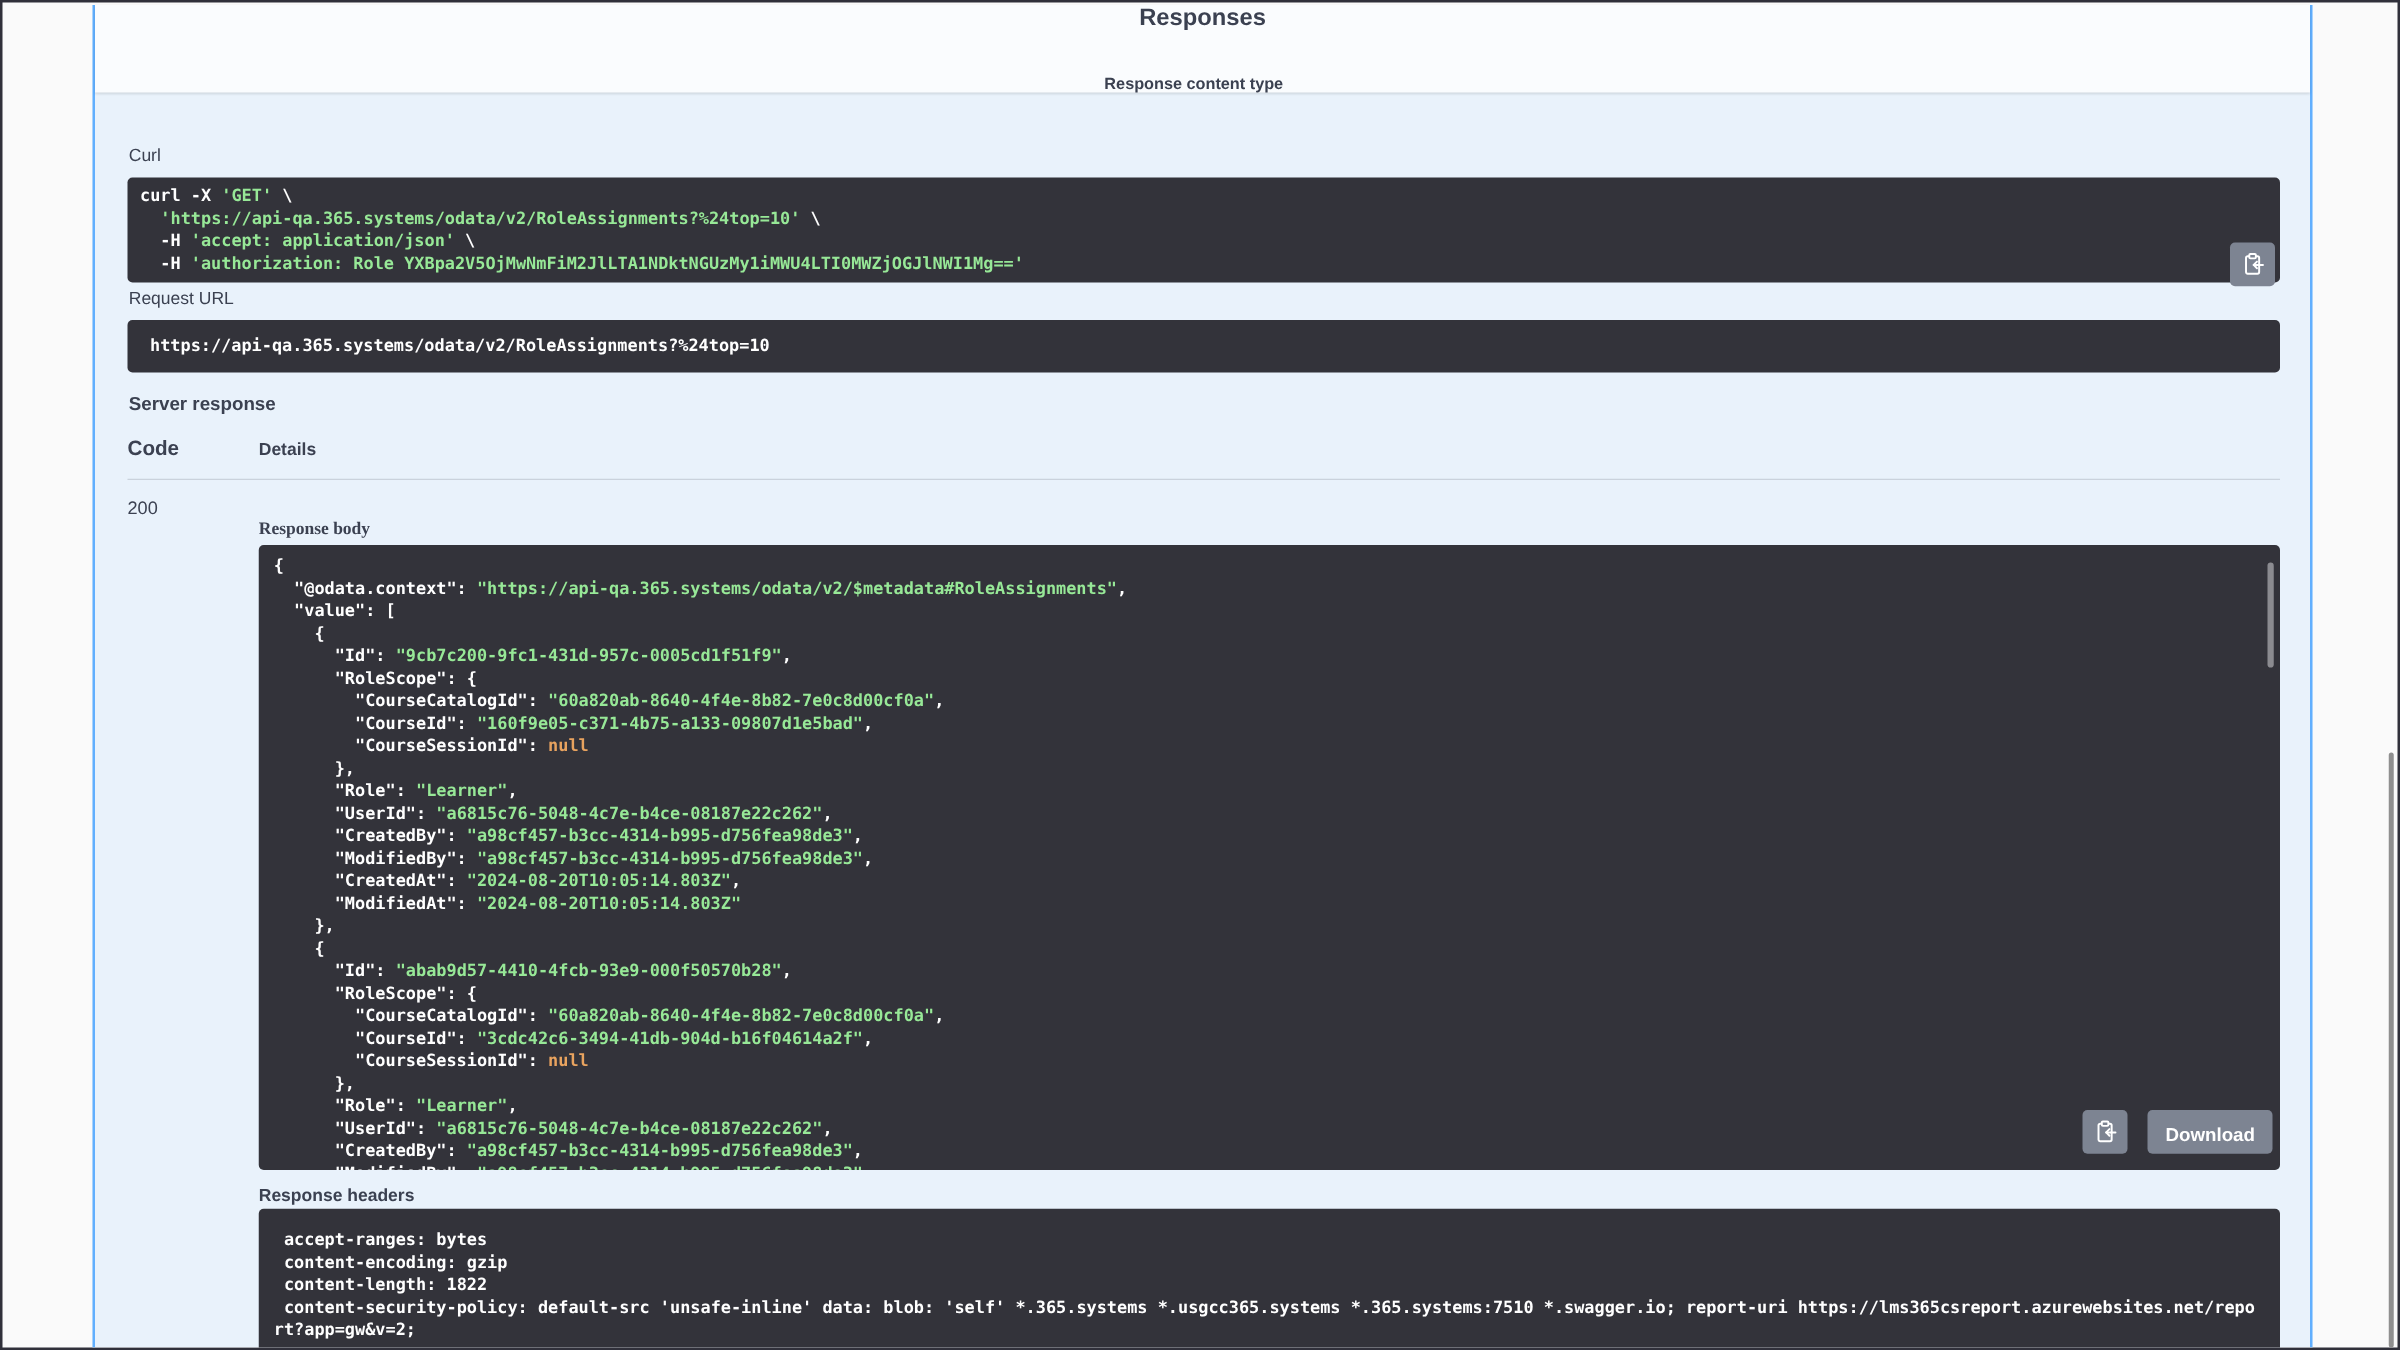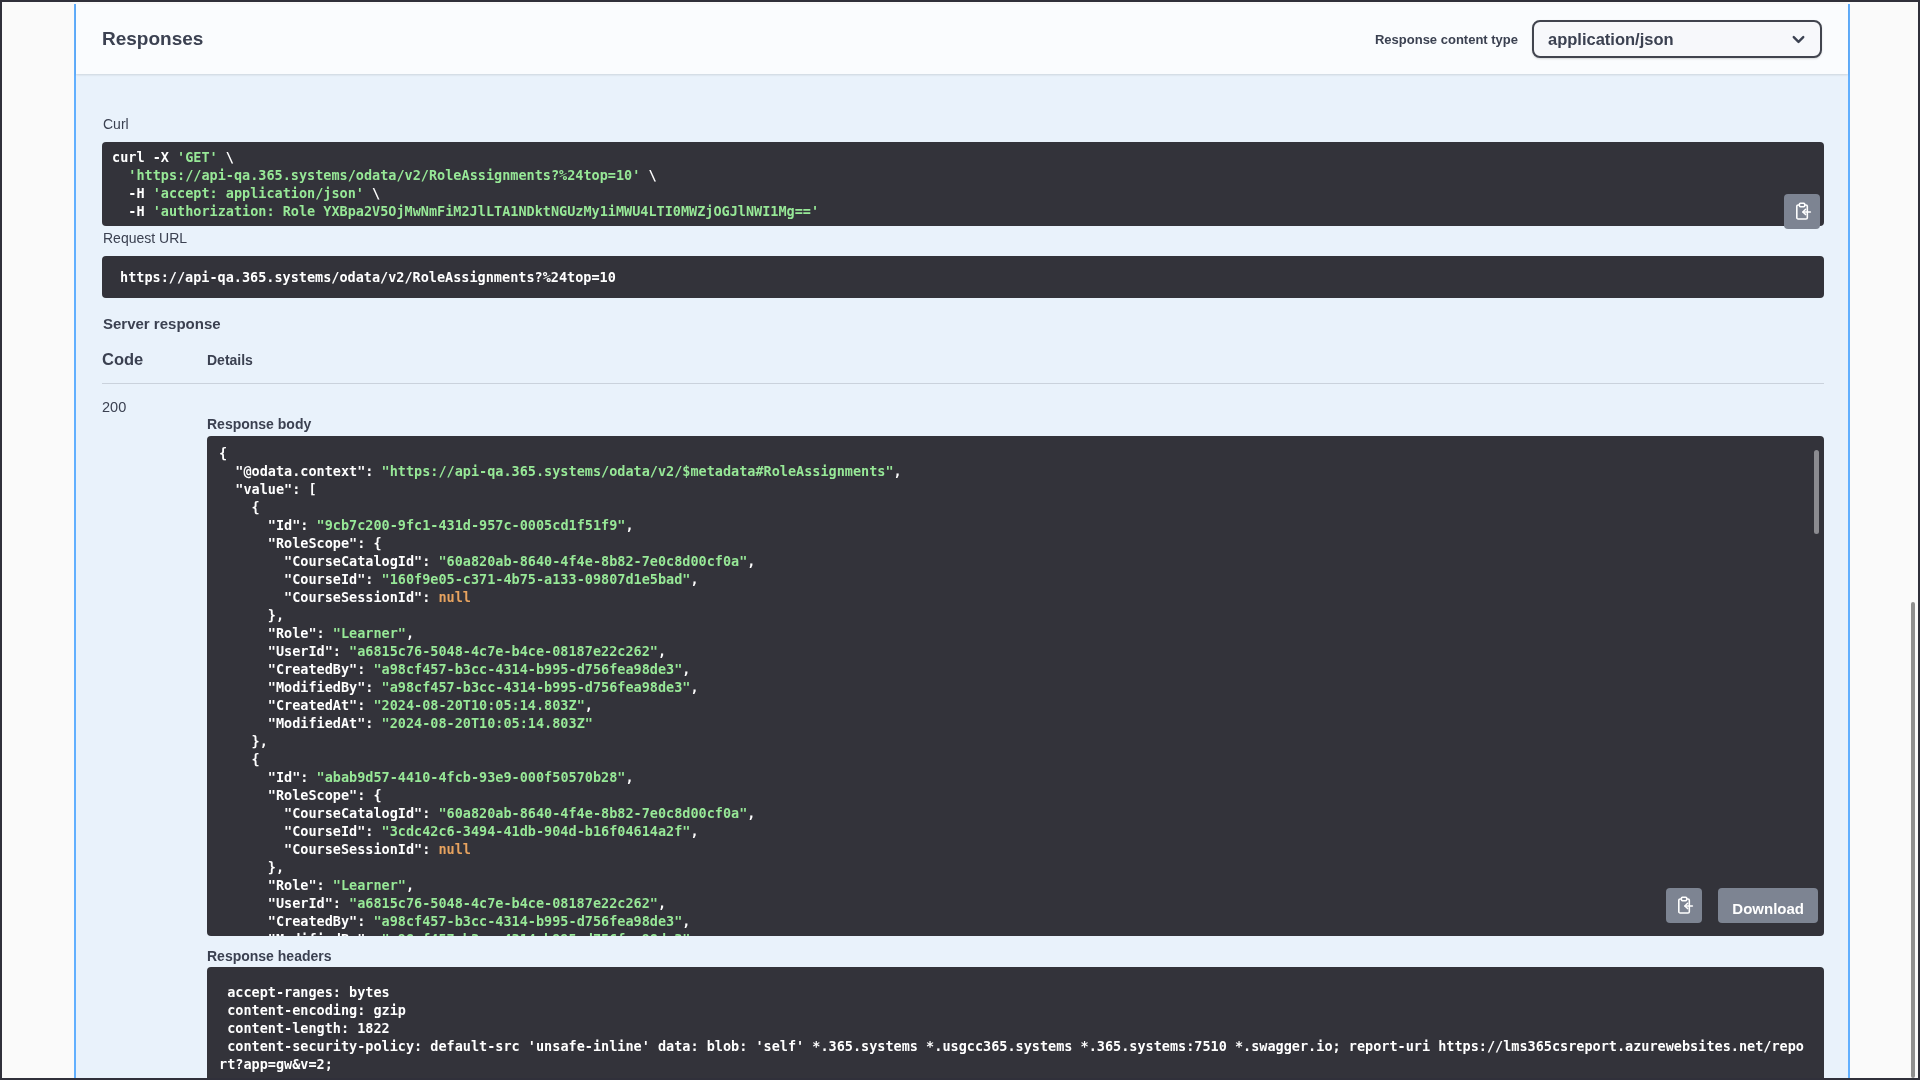--- a/index.html
+++ b/index.html
@@ -10,21 +10,21 @@
     font-family:"Liberation Sans", sans-serif;color:#3b4151;
   }
   .opblock{
     position:absolute;left:72px;top:2px;width:1776px;height:1074px;
     box-sizing:border-box;border-left:2px solid #61affe;border-right:2px solid #61affe;
     background:#e9f2fb;
   }
   .section-header{
     height:70px;background:#fafcfe;display:flex;align-items:center;
     justify-content:space-between;padding:0 26px;
-    box-shadow:0 1px 2px rgba(0,0,0,.12);position:relative;z-index:2;
+    box-shadow:0 1px 2px rgba(0,0,0,.12);position:relative;z-index:2;flex-direction:column;
   }
   .responses-title{font-size:19px;font-weight:700;color:#3b4151;}
   .content-type-wrap{display:flex;align-items:center;}
   .content-type-label{font-size:13px;font-weight:700;margin-right:14px;}
   .content-type-select{
     width:290px;height:38px;box-sizing:border-box;border:2px solid #41444e;border-radius:8px;
     background:#f7f8fb;display:flex;align-items:center;justify-content:space-between;
     padding:0 12px 0 14px;font-size:16.5px;font-weight:700;color:#3b4151;cursor:pointer;
     box-shadow:0 1px 2px rgba(0,0,0,.15);
   }
@@ -43,21 +43,21 @@
   .curl-block{padding:6px 10px;margin-bottom:2px;}
   .url-block{padding:12px 18px;margin-bottom:16px;}
   .server-response-label{font-size:15px;font-weight:700;line-height:20px;margin:0 0 16px 1px;}
   .resp-table-head{display:flex;align-items:baseline;padding-bottom:14px;border-bottom:1px solid rgba(59,65,81,.18);}
   .col-code{width:105px;font-size:16.5px;font-weight:700;}
   .col-details{font-size:14px;font-weight:700;}
   .resp-row{display:flex;margin-top:15px;}
   .cell-code{width:105px;font-size:14.5px;color:#3b4151;padding-top:0;}
   .cell-details{flex:1;min-width:0;}
   .details-label{font-size:14px;font-weight:700;line-height:20px;margin:15px 0 0 0;}
-  .details-label.first{margin-top:15px;}
+  .details-label.first{margin-top:15px;font-family:Liberation Serif, serif;}
   .response-body-block{margin-top:2px;height:500px;overflow:hidden;padding:8px 12px;}
   .body-scrollbar{position:absolute;right:5px;top:14px;width:5px;height:84px;background:#8b8b90;border-radius:3px;cursor:pointer;}
   .action-buttons{position:absolute;right:6px;bottom:13px;display:flex;gap:16px;align-items:center;}
   .icon-btn{
     width:36px;height:35px;background:#7d8492;border:none;border-radius:4px;
     display:flex;align-items:center;justify-content:center;cursor:pointer;padding:0;
   }
   .download-btn{
     height:35px;background:#7d8492;border:none;border-radius:4px;color:#fff;
     font-family:"Liberation Sans",sans-serif;font-size:15px;font-weight:700;
@@ -73,28 +73,20 @@
 </style>
 </head>
 <body>
 
 <div class="opblock">
 
   <div class="section-header">
     <span class="responses-title">Responses</span>
     <div class="content-type-wrap">
       <span class="content-type-label">Response content type</span>
-      <div class="content-type-select">
-        <span>application/json</span>
-        <span>
-          <svg width="19" height="19" viewBox="0 0 24 24" fill="none" stroke="#3b4151" stroke-width="3" stroke-linecap="round" stroke-linejoin="round">
-              <polyline points="6 9 12 15 18 9"></polyline>
-            </svg>
-        </span>
-      </div>
     </div>
   </div>
 
   <div class="opblock-body">
 
     <div class="block-label">Curl</div>
     <div class="code-block curl-block">
         <div class="code-line"><span class="tok-p">curl -X </span><span class="tok-s">'GET'</span><span class="tok-p"> \</span></div>
         <div class="code-line"><span class="tok-p">  </span><span class="tok-s">'https://api-qa.365.systems/odata/v2/RoleAssignments?%24top=10'</span><span class="tok-p"> \</span></div>
         <div class="code-line"><span class="tok-p">  -H </span><span class="tok-s">'accept: application/json'</span><span class="tok-p"> \</span></div>

